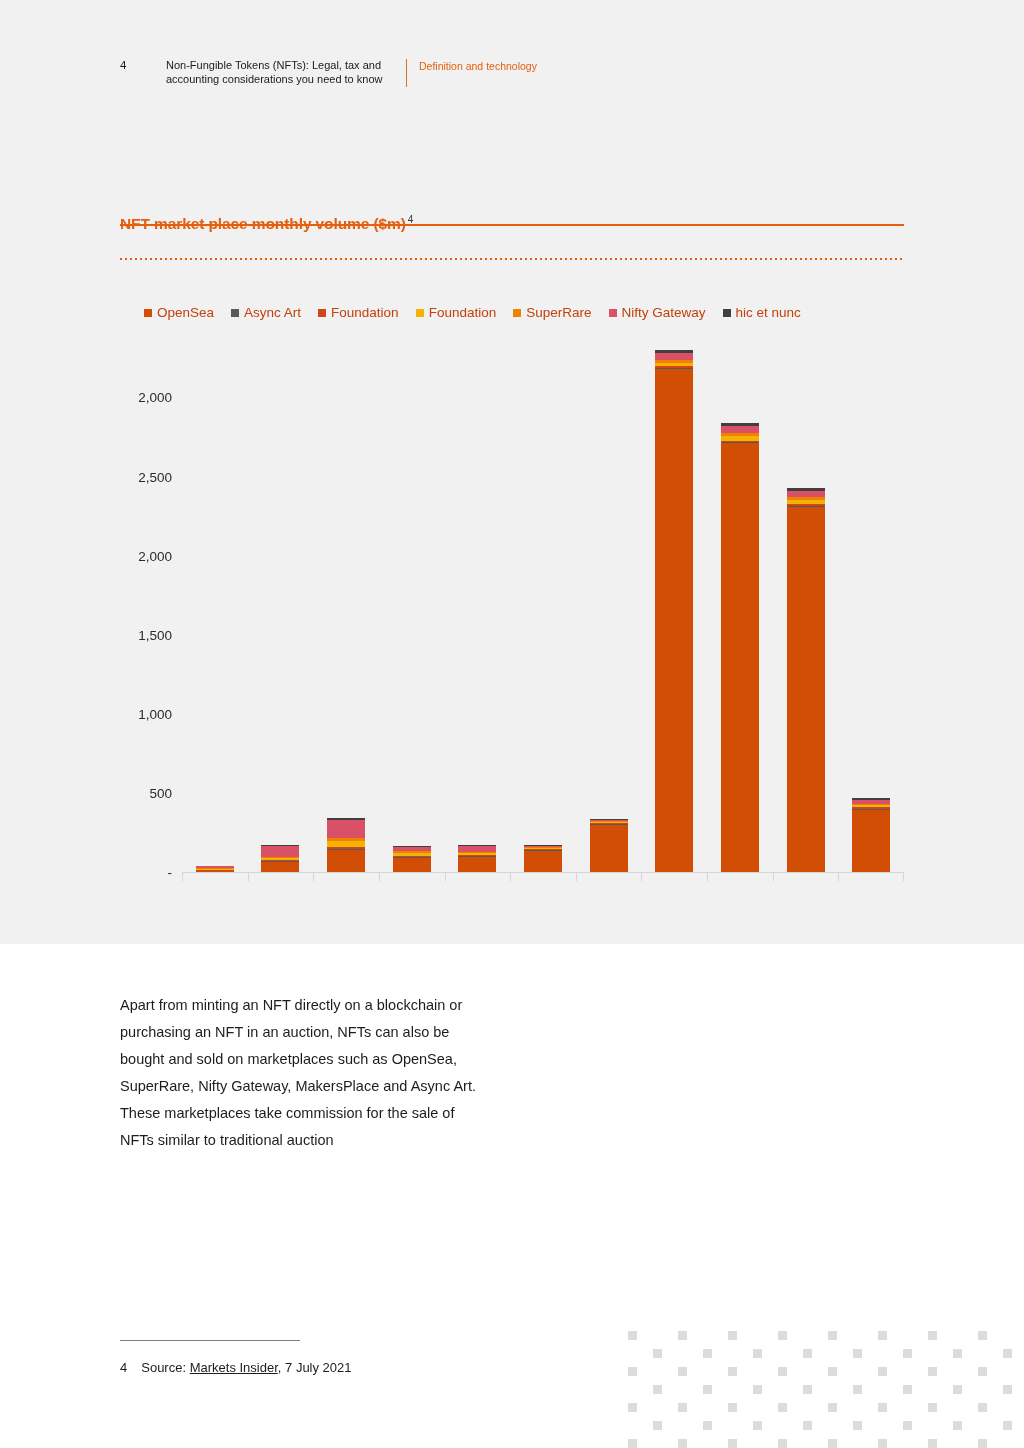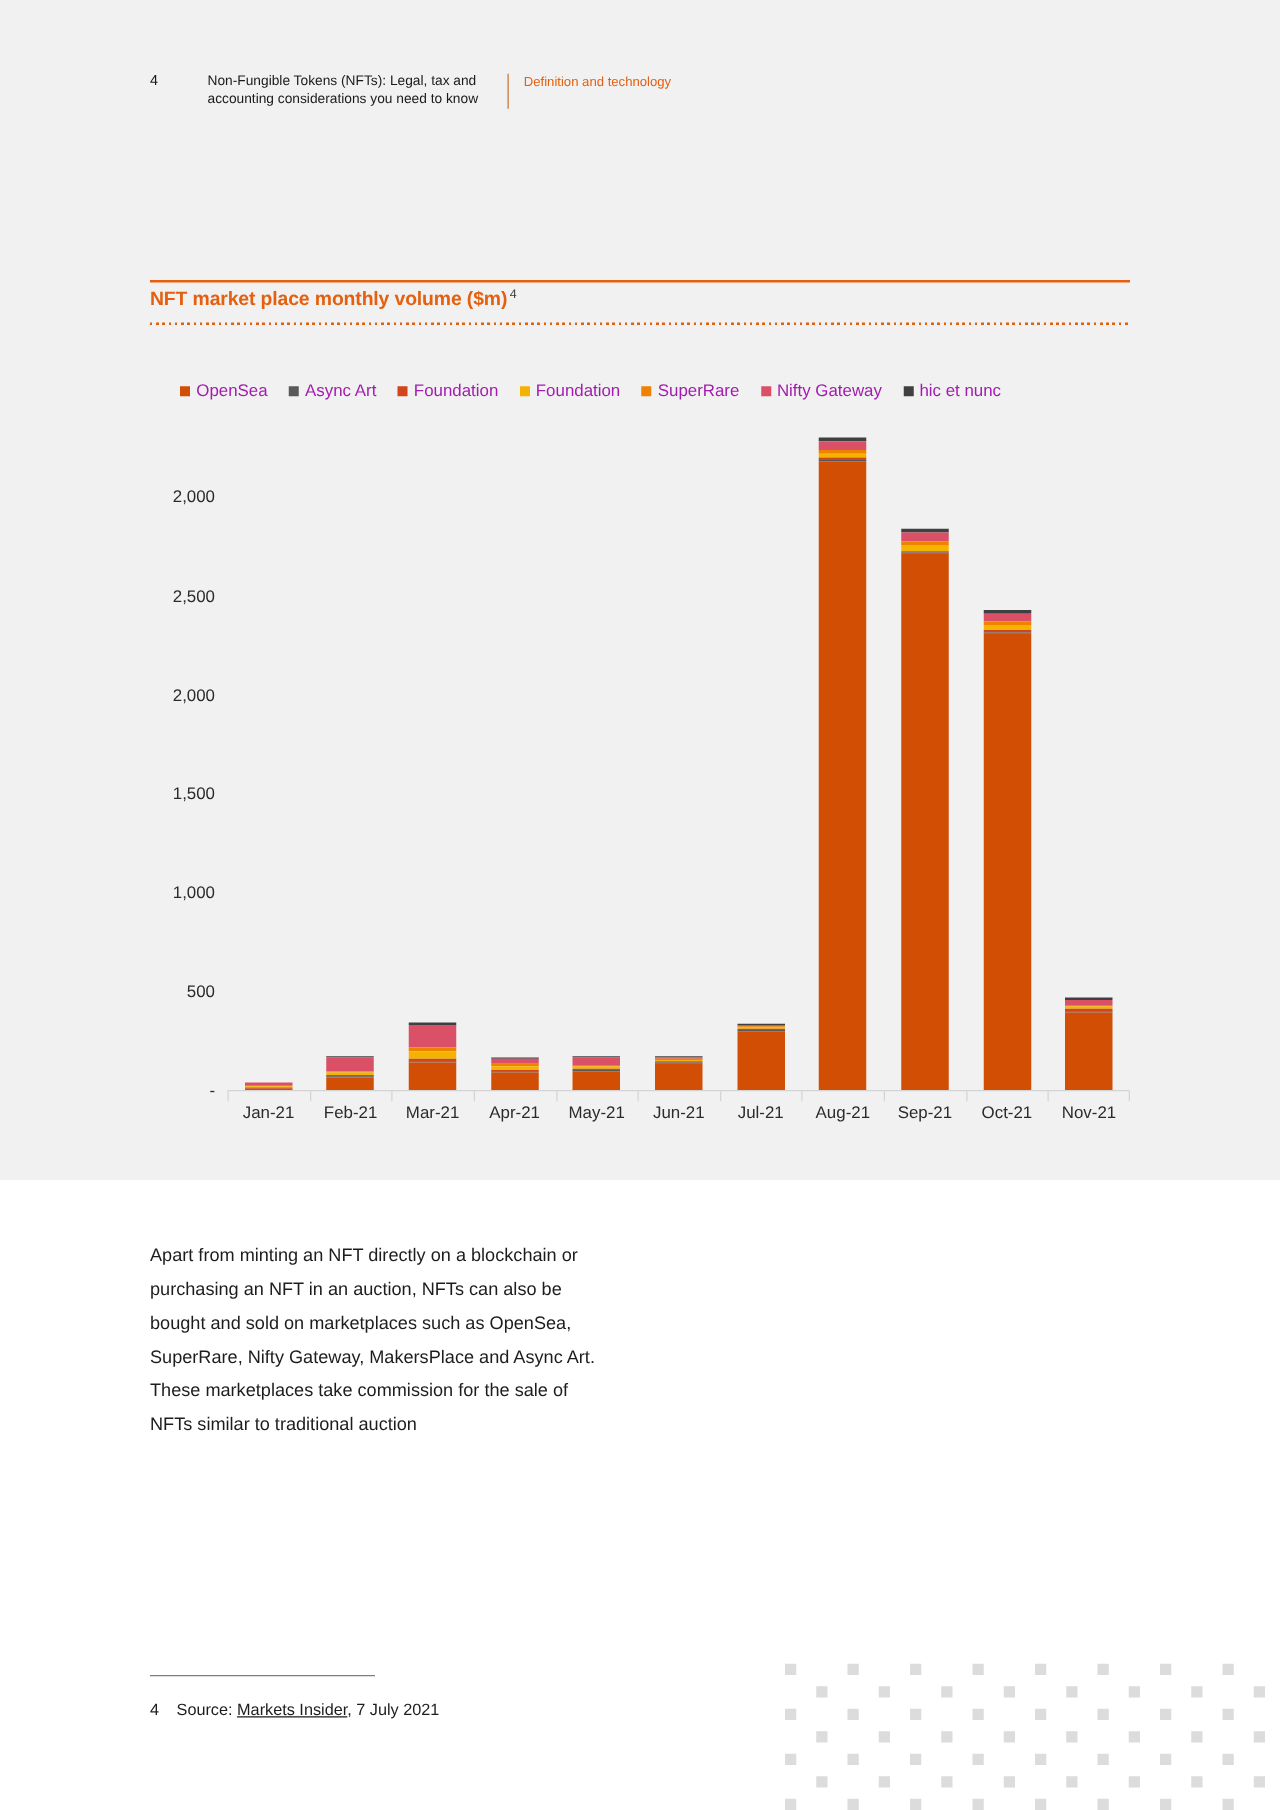--- a/index.html
+++ b/index.html
@@ -64,21 +64,21 @@
     position: absolute;
     left: 120px;
     top: 224px;
     width: 784px;
     height: 1.5px;
     background: #e4600f;
   }
   .chart-title {
     position: absolute;
     left: 120px;
-    top: 230px;
+    top: 214px;
     font-size: 15.5px;
     font-weight: bold;
     color: #e4600f;
     letter-spacing: -0.1px;
     white-space: nowrap;
   }
   .chart-title sup {
     font-size: 10px;
     font-weight: normal;
     color: #3a3a3a;
@@ -97,21 +97,21 @@
 
   
   .legend {
     position: absolute;
     left: 144px;
     top: 305px;
     display: flex;
     align-items: center;
     gap: 17px;
     font-size: 13.5px;
-    color: #a21caf;
+    color: #c2410c;
   }
   .legend-item {
     display: flex;
     align-items: center;
     gap: 5px;
     white-space: nowrap;
   }
   .legend-swatch {
     width: 8px;
     height: 8px;
@@ -417,33 +417,20 @@
         <div class="tick" style="left: 131.273px;"></div>
         <div class="tick" style="left: 196.909px;"></div>
         <div class="tick" style="left: 262.545px;"></div>
         <div class="tick" style="left: 328.182px;"></div>
         <div class="tick" style="left: 393.818px;"></div>
         <div class="tick" style="left: 459.455px;"></div>
         <div class="tick" style="left: 525.091px;"></div>
         <div class="tick" style="left: 590.727px;"></div>
         <div class="tick" style="left: 656.364px;"></div>
         <div class="tick" style="left: 721px;"></div>
-      </div>
-    <div class="x-axis-labels" id="x-axis">
-        <div class="x-label" style="left: 32.8182px;">Jan-21</div>
-        <div class="x-label" style="left: 98.4545px;">Feb-21</div>
-        <div class="x-label" style="left: 164.091px;">Mar-21</div>
-        <div class="x-label" style="left: 229.727px;">Apr-21</div>
-        <div class="x-label" style="left: 295.364px;">May-21</div>
-        <div class="x-label" style="left: 361px;">Jun-21</div>
-        <div class="x-label" style="left: 426.636px;">Jul-21</div>
-        <div class="x-label" style="left: 492.273px;">Aug-21</div>
-        <div class="x-label" style="left: 557.909px;">Sep-21</div>
-        <div class="x-label" style="left: 623.545px;">Oct-21</div>
-        <div class="x-label" style="left: 689.182px;">Nov-21</div>
       </div>
   </div>
 </div>
 
 <div class="body-columns">
   <div class="body-col">Apart from minting an NFT directly on a blockchain or purchasing an NFT in an auction, NFTs can also be bought and sold on marketplaces such as OpenSea, SuperRare, Nifty Gateway, MakersPlace and Async Art. These marketplaces take commission for the sale of NFTs similar to traditional auction</div>
 </div>
 
 <div class="footnote-rule"></div>
 <div class="footnote">

